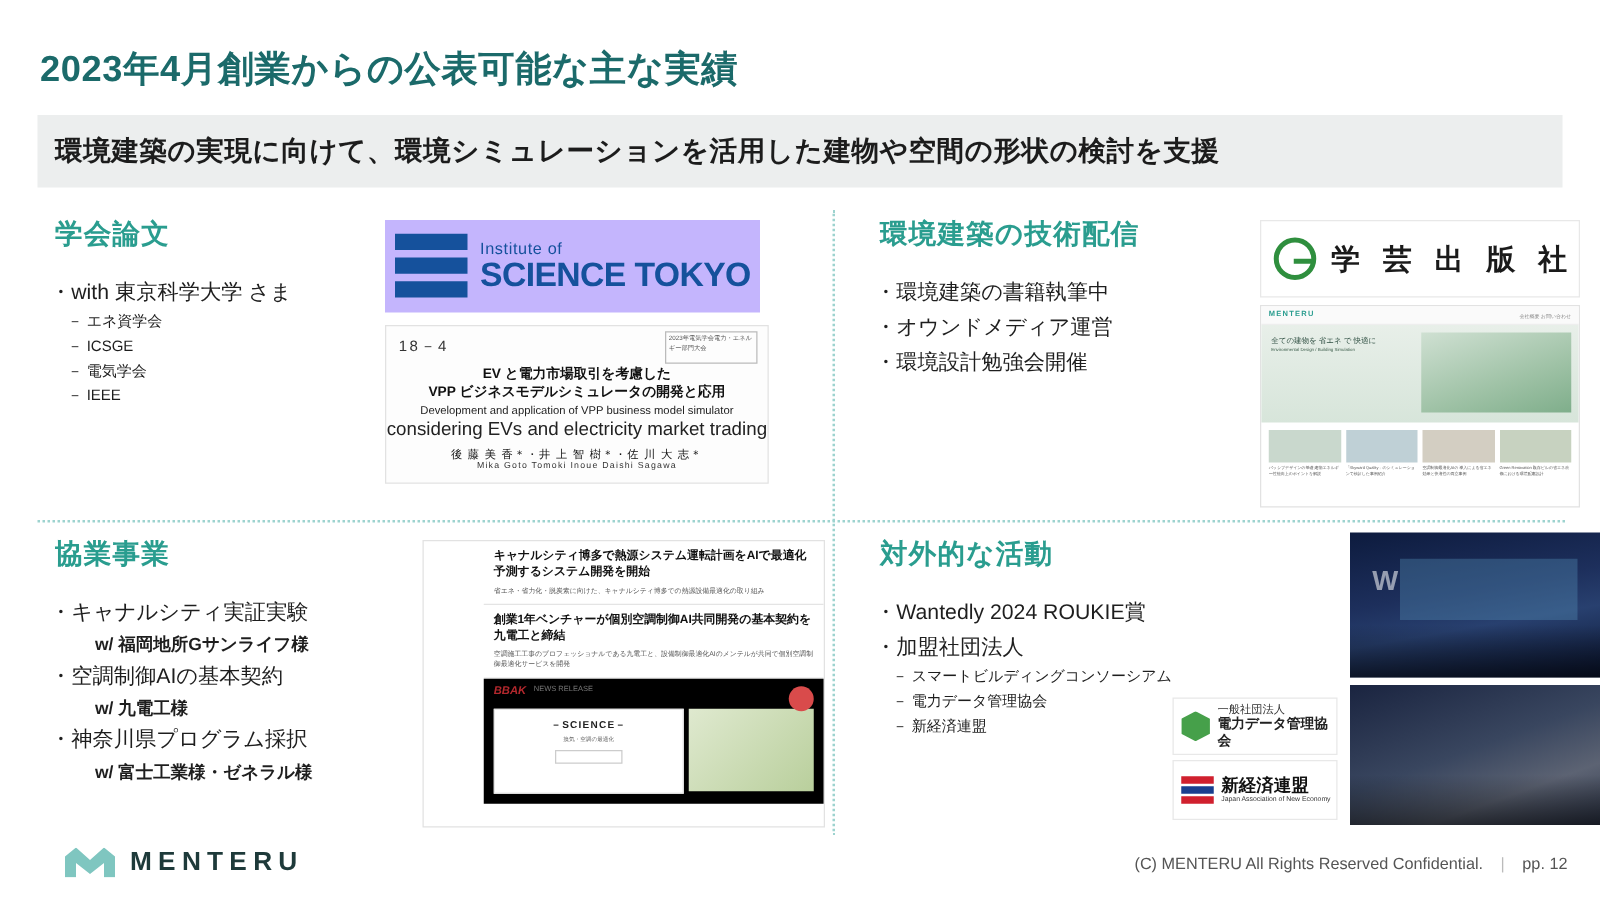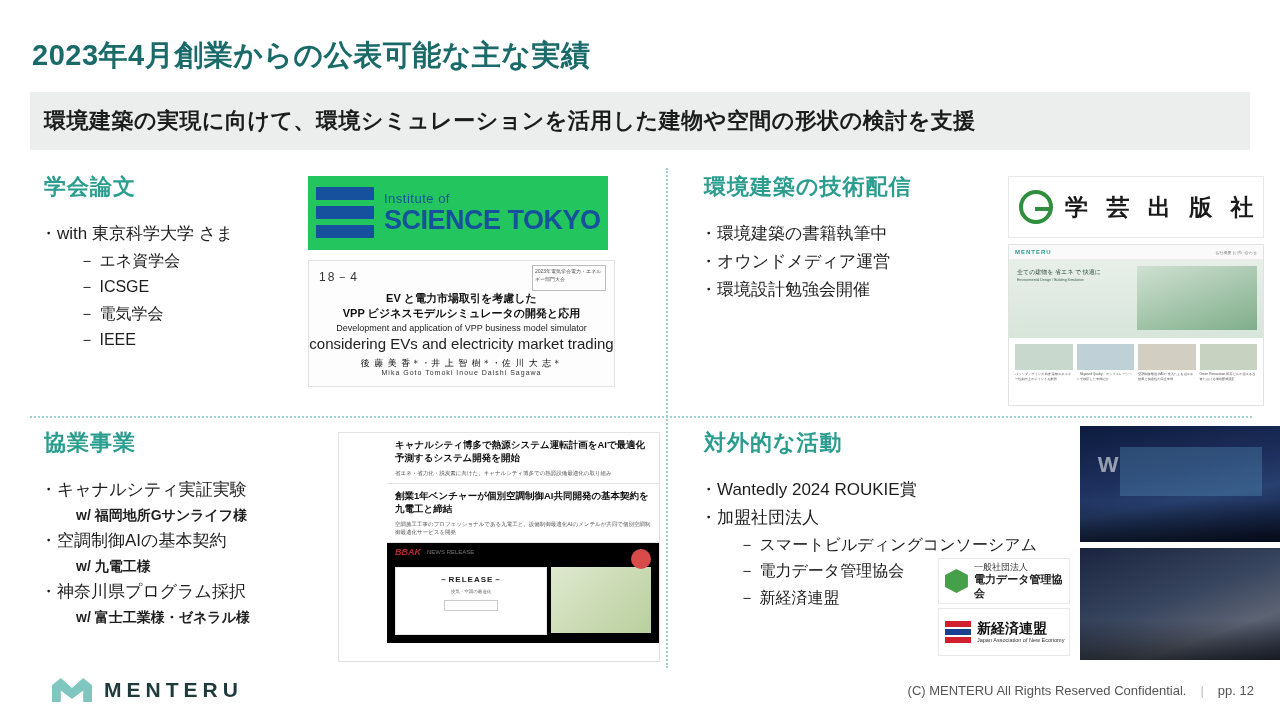--- a/index.html
+++ b/index.html
@@ -96,35 +96,35 @@
   .q-list {
     margin: 18px 0 0 10px;
     font-size: 17px;
     line-height: 1.65;
     color: #1e1e1e;
   }
   .q-list .li {
     white-space: nowrap;
   }
   .q-list .sub {
-    font-size: 16px;
-    margin-left: 39px;
+    font-size: 12px;
+    margin-left: 14px;
     color: #1e1e1e;
   }
   .q-list .wnote {
     font-size: 14px;
     font-weight: bold;
     margin-left: 36px;
     color: #1e1e1e;
   }
 
   
   .media {
     position: absolute;
-    background: #22c55e;
+    background: #c4b5fd;
     border: 1px solid #e2e2e2;
     overflow: hidden;
   }
 
   
   .sci-card { left: 278px; top: 8px; width: 300px; height: 74px; border: none; }
   .sci-inner { display: flex; align-items: center; height: 74px; }
   .sci-mark {
     width: 58px; height: 52px; margin-left: 8px;
     background:
@@ -362,21 +362,21 @@
         <div class="pr-block">
           <div class="pr-h">創業1年ベンチャーが個別空調制御AI共同開発の基本契約を九電工と締結</div>
           <div class="pr-b">空調施工工事のプロフェッショナルである九電工と、設備制御最適化AIのメンテルが共同で個別空調制御最適化サービスを開発</div>
         </div>
         <div class="pr-bottom">
           <div class="pr-logos">
             <div class="pr-logo1">BBAK</div>
             <div class="pr-logo2">NEWS RELEASE</div>
           </div>
           <div class="pr-card">
-            <div class="pr-card-t">－RELEASE－</div>
+            <div class="pr-card-t">－SCIENCE－</div>
             <div class="pr-card-s">換気・空調の最適化</div>
             <div class="pr-card-btn"></div>
           </div>
           <div class="pr-green"></div>
           <div class="pr-red"></div>
         </div>
       </div>
     </div>
 
     <div class="quad q-br">

